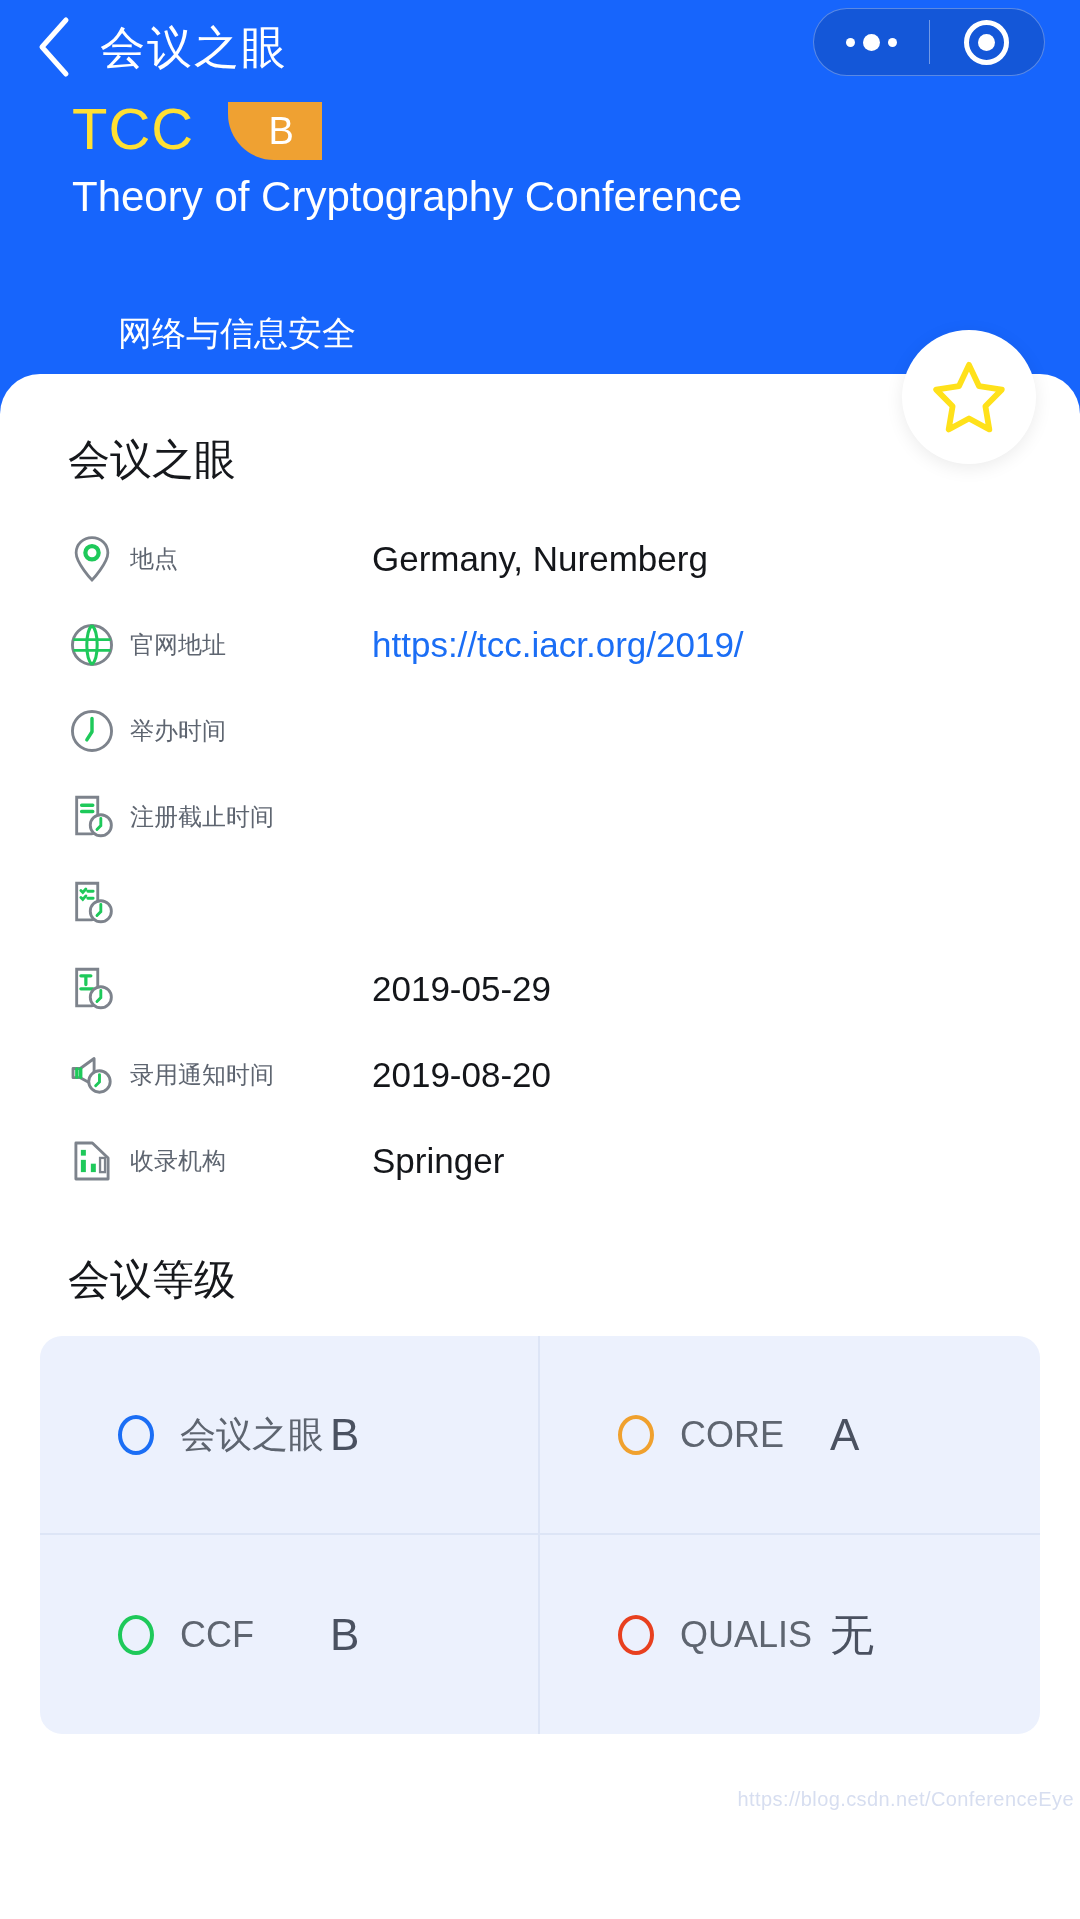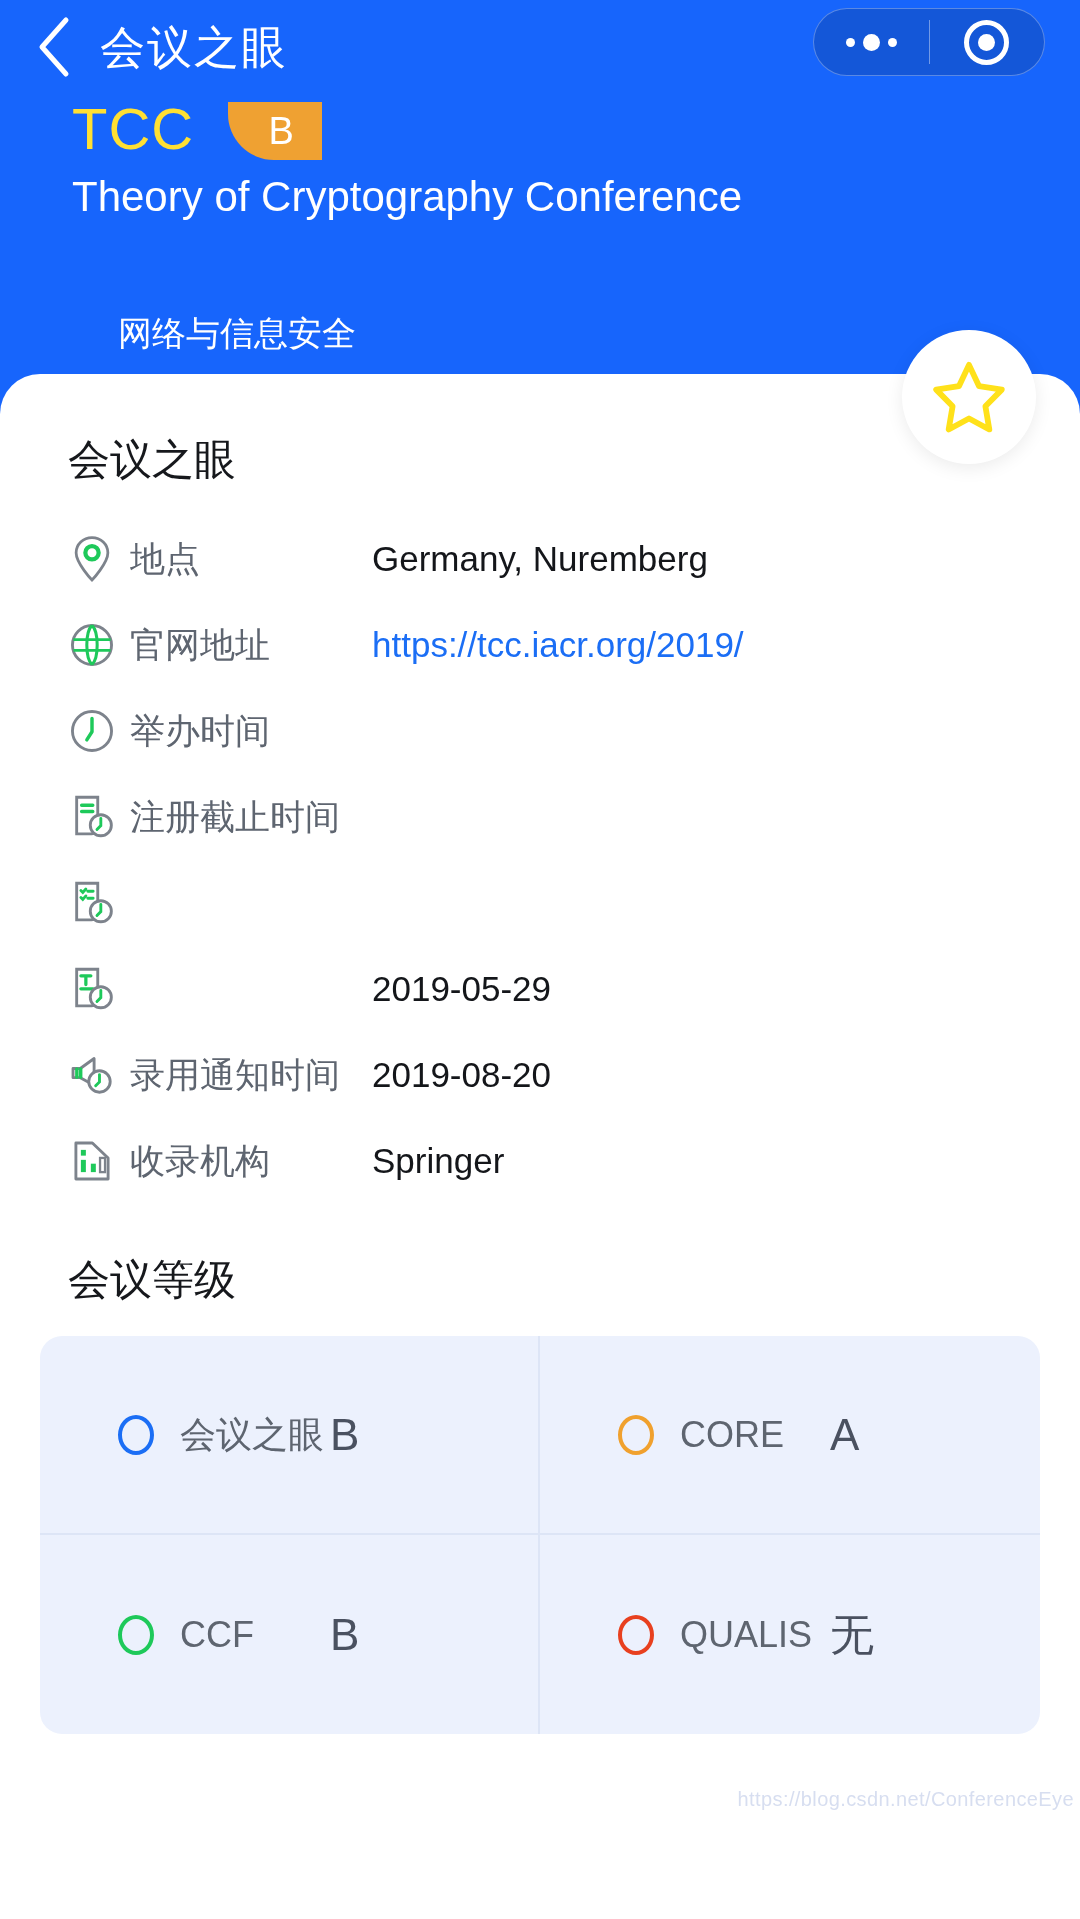--- a/index.html
+++ b/index.html
@@ -211,21 +211,21 @@
     width: 48px;
     height: 48px;
     display: flex;
     align-items: center;
     justify-content: center;
   }
   .row-icon svg { display: block; }
   .row-label {
     position: absolute;
     left: 130px;
-    font-size: 35px;
+    font-size: 24px;
     line-height: 48px;
     color: #5e6570;
     white-space: nowrap;
   }
   .row-value {
     position: absolute;
     left: 372px;
     font-size: 35px;
     line-height: 48px;
     color: #14161a;

